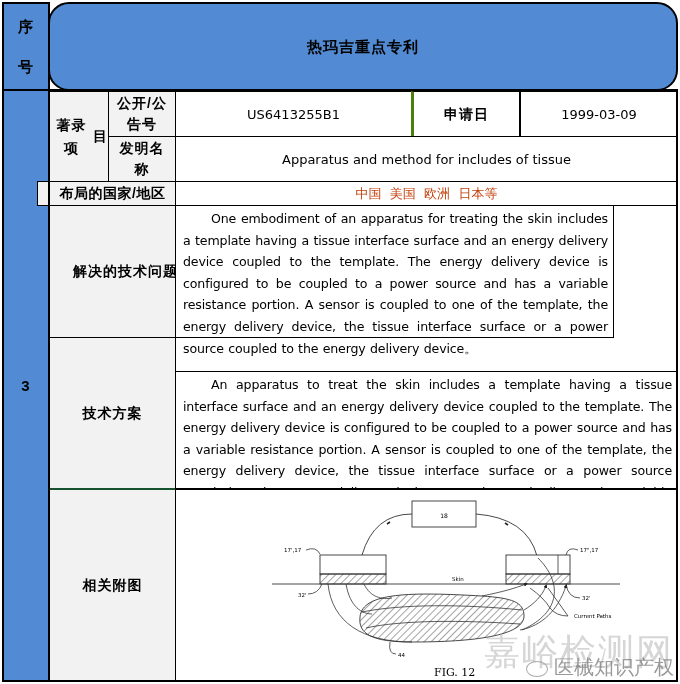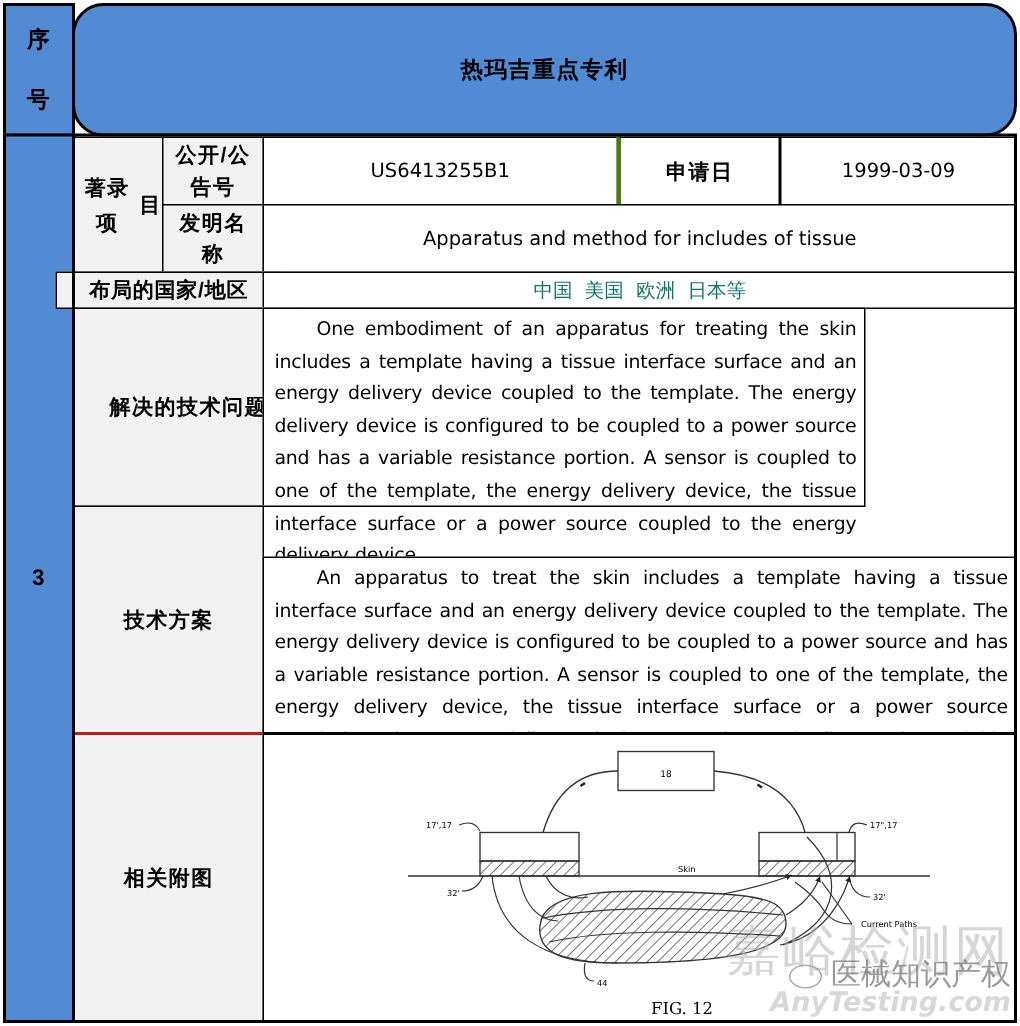--- a/index.html
+++ b/index.html
@@ -63,38 +63,38 @@
   <span class="lbl" style="line-height:21px;">称</span>
 </div>
 <div class="cell white b" style="left:175px; top:136px; width:503px; height:46px;">
   <span class="val">Apparatus and method for includes of tissue</span>
 </div>
 
 <div class="cell gray b" style="left:37px; top:181px; width:151px; height:25px;text-align:center;">
   <span class="lbl" style="letter-spacing:0.5px;">布局的国家/地区</span>
 </div>
 <div class="cell white b" style="left:175px; top:181px; width:503px; height:25px;">
-  <span class="val" style="font-family:'DejaVu Serif', serif; color:#0f766e; white-space:pre;">中国  美国  欧洲  日本等</span>
+  <span class="val" style="font-family:'DejaVu Serif', serif; color:#c2410c; white-space:pre;">中国  美国  欧洲  日本等</span>
 </div>
 
 <div class="cell gray b" style="left:49px; top:205px; width:153px; height:133px;">
   <span class="lbl">解决的技术问题</span>
 </div>
-<div class="cell white b" style="left:175px; top:205px; width:402px; height:133px; align-items:flex-start;">
+<div class="cell white b" style="left:175px; top:205px; width:439px; height:133px; align-items:flex-start;">
   <p class="para" style="margin:0;"><span class="indent"></span><span>One embodiment of an apparatus for treating the skin includes a template having a tissue interface surface and an energy delivery device coupled to the template. The energy delivery device is configured to be coupled to a power source and has a variable resistance portion. A sensor is coupled to one of the template, the energy delivery device, the tissue interface surface or a power source coupled to the energy delivery device。</span></p>
 </div>
 
 <div class="cell gray b" style="left:49px; top:337px; width:127px; height:152px;">
   <span class="lbl">技术方案</span>
 </div>
 <div class="cell white b" style="left:175px; top:337px; width:503px; height:152px; align-items:flex-start;margin-top:34px;">
   <p class="para" style="margin:0;"><span class="indent"></span><span>An apparatus to treat the skin includes a template having a tissue interface surface and an energy delivery device coupled to the template. The energy delivery device is configured to be coupled to a power source and has a variable resistance portion. A sensor is coupled to one of the template, the energy delivery device, the tissue interface surface or a power source coupled to the energy delivery device.In another embodiment the variable resistance portion configured to reduce an electrode edge effect。</span></p>
 </div>
 
-<div class="cell gray b" style="left:49px; top:488px; width:127px; height:193px; border-top:2px solid #b91c1c;">
+<div class="cell gray b" style="left:49px; top:488px; width:127px; height:193px; border-top:2px solid #14532d;">
   <span class="lbl">相关附图</span>
 </div>
 <div class="cell white b" style="left:175px; top:488px; width:503px; height:193px; border-top:2px solid #000;"></div>
 
 <div class="fig-wrap">
   <svg width="380" height="188" viewBox="0 0 380 188" xmlns="http://www.w3.org/2000/svg">
     <defs>
       <pattern id="hatch" width="5" height="5" patternUnits="userSpaceOnUse" patternTransform="rotate(45)">
         <line x1="0" y1="0" x2="0" y2="5" stroke="#333" stroke-width="0.9"></line>
       </pattern>
@@ -147,14 +147,13 @@
     <path d="M286,96 q10,14 20,28" fill="none" stroke="#333" stroke-width="0.8"></path>
     <text x="312" y="126" font-size="5.5" font-family="DejaVu Sans, sans-serif">Current Paths</text>
 
     <text x="172" y="184" font-size="11" font-family="DejaVu Serif, serif">FIG. 12</text>
   </svg>
 </div>
 
 <div class="watermark">
   <div class="wm-big">嘉峪检测网</div>
   <div class="wm-mid"><span style="display:inline-block; width:20px; height:14px; border:1.5px solid rgba(150,150,150,0.8); border-radius:50%; margin-right:6px; vertical-align:middle;"></span><span>医械知识产权</span></div>
-  <div class="wm-small">AnyTesting.com</div>
 </div>
 
 </body></html>

